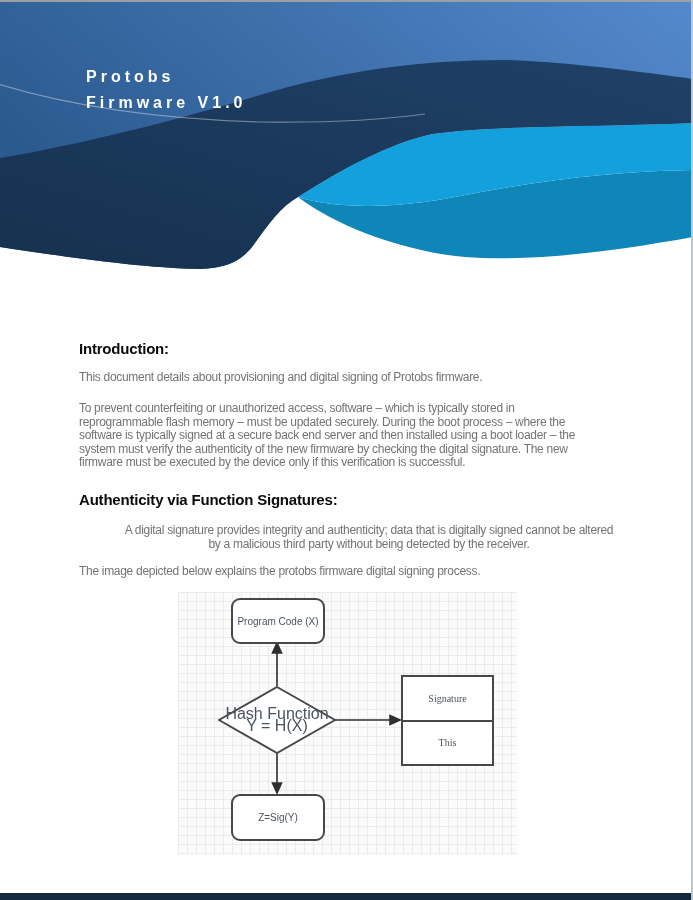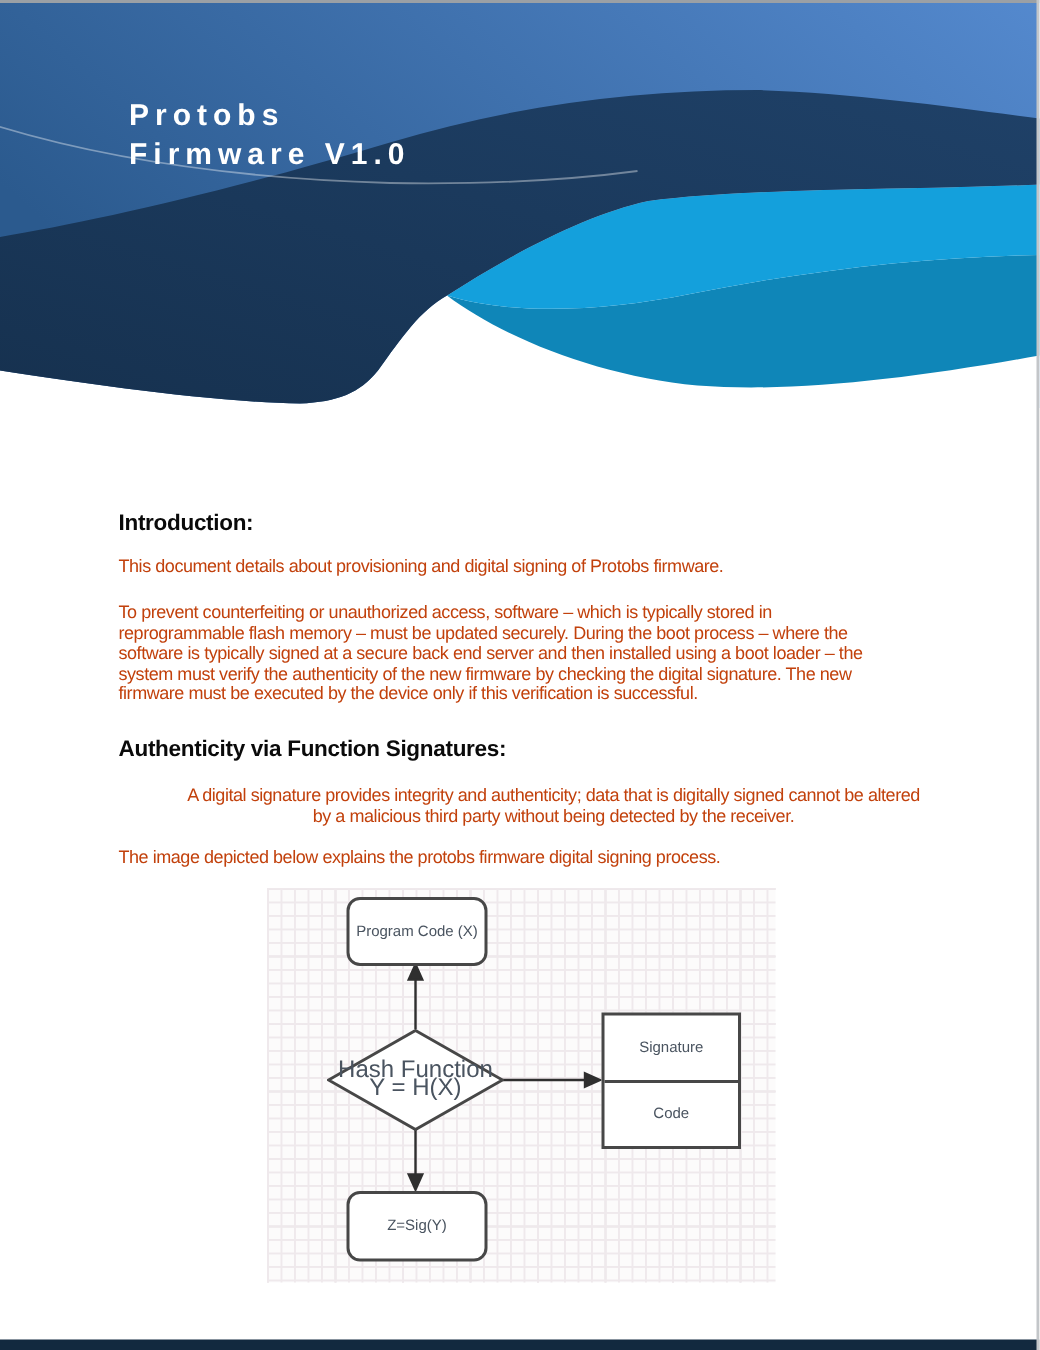--- a/index.html
+++ b/index.html
@@ -9,31 +9,31 @@
   }
   
   .edge-top{position:absolute;left:0;top:0;width:693px;height:2px;background:#9ba0a5;z-index:30;}
   .edge-right{position:absolute;right:0;top:0;width:2px;height:900px;background:#c3c6c9;z-index:30;}
   .footer-bar{position:absolute;left:0;bottom:0;width:693px;height:7px;background:#12293f;z-index:25;}
 
   .header{position:absolute;left:0;top:0;width:693px;height:272px;z-index:1;}
   .header svg{display:block;}
   .doc-title{
     position:absolute;left:86px;top:64px;z-index:5;
-    color:#ffffff;font-size:20px;line-height:26px;font-weight:600;
+    color:#ffffff;font-size:16px;line-height:26px;font-weight:600;
     letter-spacing:4px;white-space:pre-line;
   }
 
   .content{position:absolute;left:0;top:0;width:693px;height:900px;z-index:10;}
   .h1{
     position:absolute;left:79px;color:#0a0a0a;font-weight:bold;
     font-size:15px;letter-spacing:-0.2px;
   }
   .para{
-    position:absolute;left:79px;color:#c2410c;font-size:12px;
+    position:absolute;left:79px;color:#737373;font-size:12px;
     line-height:13.5px;letter-spacing:-0.3px;white-space:pre-line;width:580px;
   }
 
   
   .diagram{
     position:absolute;left:178px;top:592px;width:339px;height:263px;
     background-color:#fcfbfb;
     background-image:
       linear-gradient(#efe9ec 1px, transparent 1px),
       linear-gradient(90deg, #efe9ec 1px, transparent 1px),
@@ -42,21 +42,21 @@
     background-size:9px 9px,9px 9px,45px 45px,45px 45px;
   }
   .node{
     position:absolute;background:#ffffff;border:2px solid #474747;
     display:flex;align-items:center;justify-content:center;
     font-size:10px;color:#4a5460;box-sizing:border-box;
   }
   .rounded{border-radius:9px;}
   .node-program{left:53px;top:6px;width:94px;height:46px;}
   .node-sig{left:223px;top:83px;width:93px;height:91px;flex-direction:column;padding:0;}
-  .sig-half{flex:1;width:100%;display:flex;align-items:center;justify-content:center;box-sizing:border-box;}
+  .sig-half{flex:1;width:100%;display:flex;align-items:center;justify-content:center;box-sizing:border-box;font-family:Liberation Serif, serif;}
   .sig-top{border-bottom:2px solid #474747;}
   .node-z{left:53px;top:202px;width:94px;height:47px;}
   .diamond-wrap{position:absolute;left:40px;top:94px;width:118px;height:68px;}
   .diamond-label{
     position:absolute;left:40px;top:94px;width:118px;height:68px;
     display:flex;align-items:center;justify-content:center;text-align:center;
     font-size:16px;color:#4a5460;white-space:pre-line;line-height:12px;
   }
   .arrows{position:absolute;left:0;top:0;width:339px;height:263px;pointer-events:none;}
 </style>
@@ -117,21 +117,21 @@
       <div class="node rounded node-program">Program Code (X)</div>
 
       <svg class="diamond-wrap" viewBox="0 0 118 68">
         <polygon points="59,1 117,34 59,67 1,34" fill="#ffffff" stroke="#474747" stroke-width="2"></polygon>
       </svg>
       <div class="diamond-label">Hash Function
 Y = H(X)</div>
 
       <div class="node node-sig">
         <div class="sig-half sig-top">Signature</div>
-        <div class="sig-half">Code</div>
+        <div class="sig-half">This</div>
       </div>
 
       <div class="node rounded node-z">Z=Sig(Y)</div>
     </div>
   </div>
 
   <div class="edge-top"></div>
   <div class="edge-right"></div>
   <div class="footer-bar"></div>
 </div>

